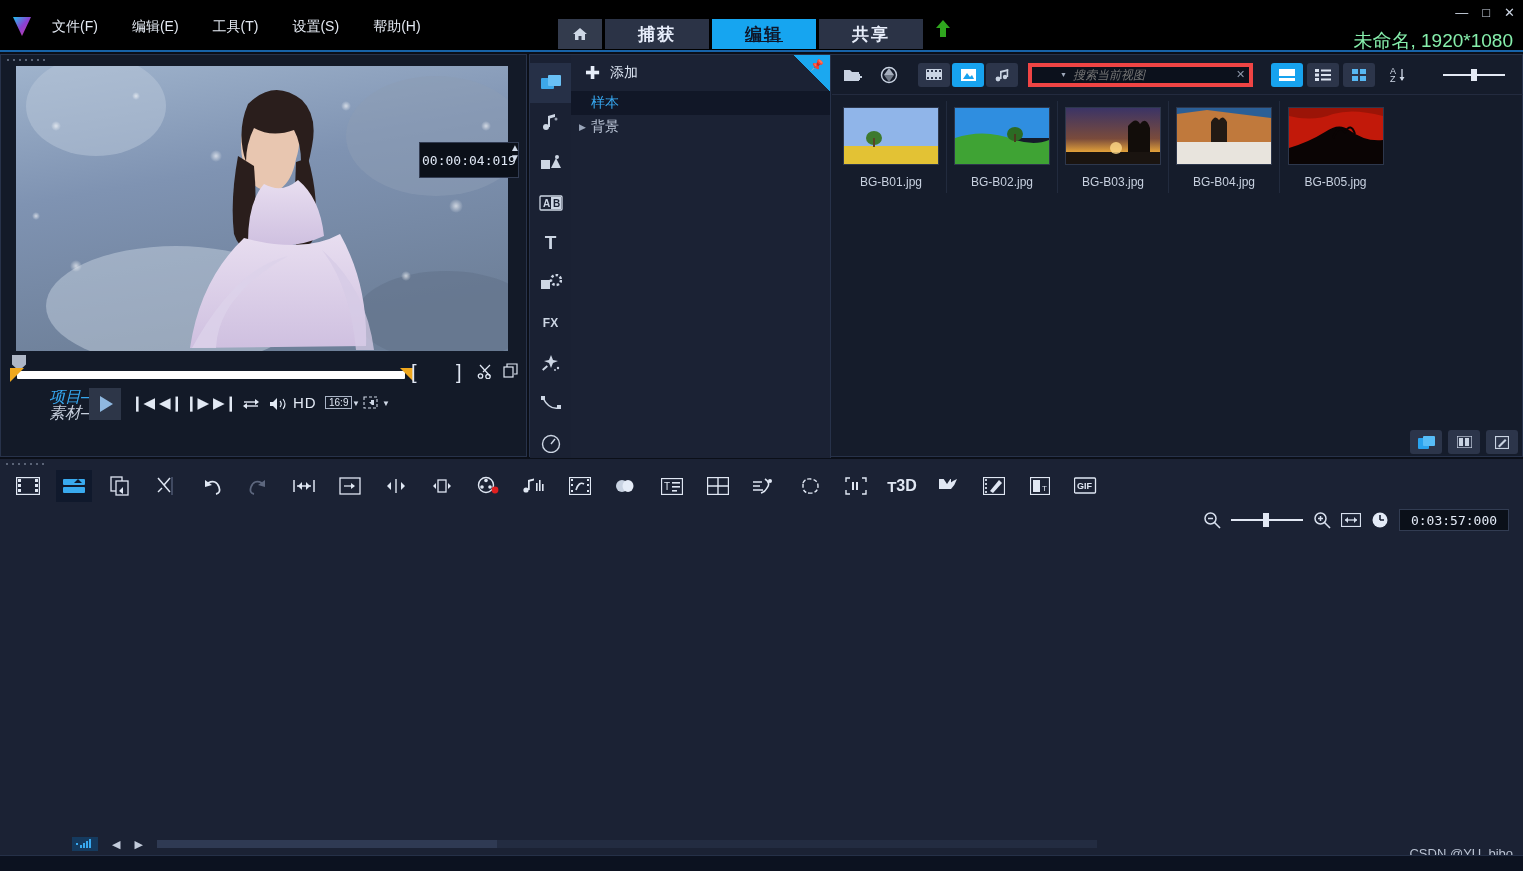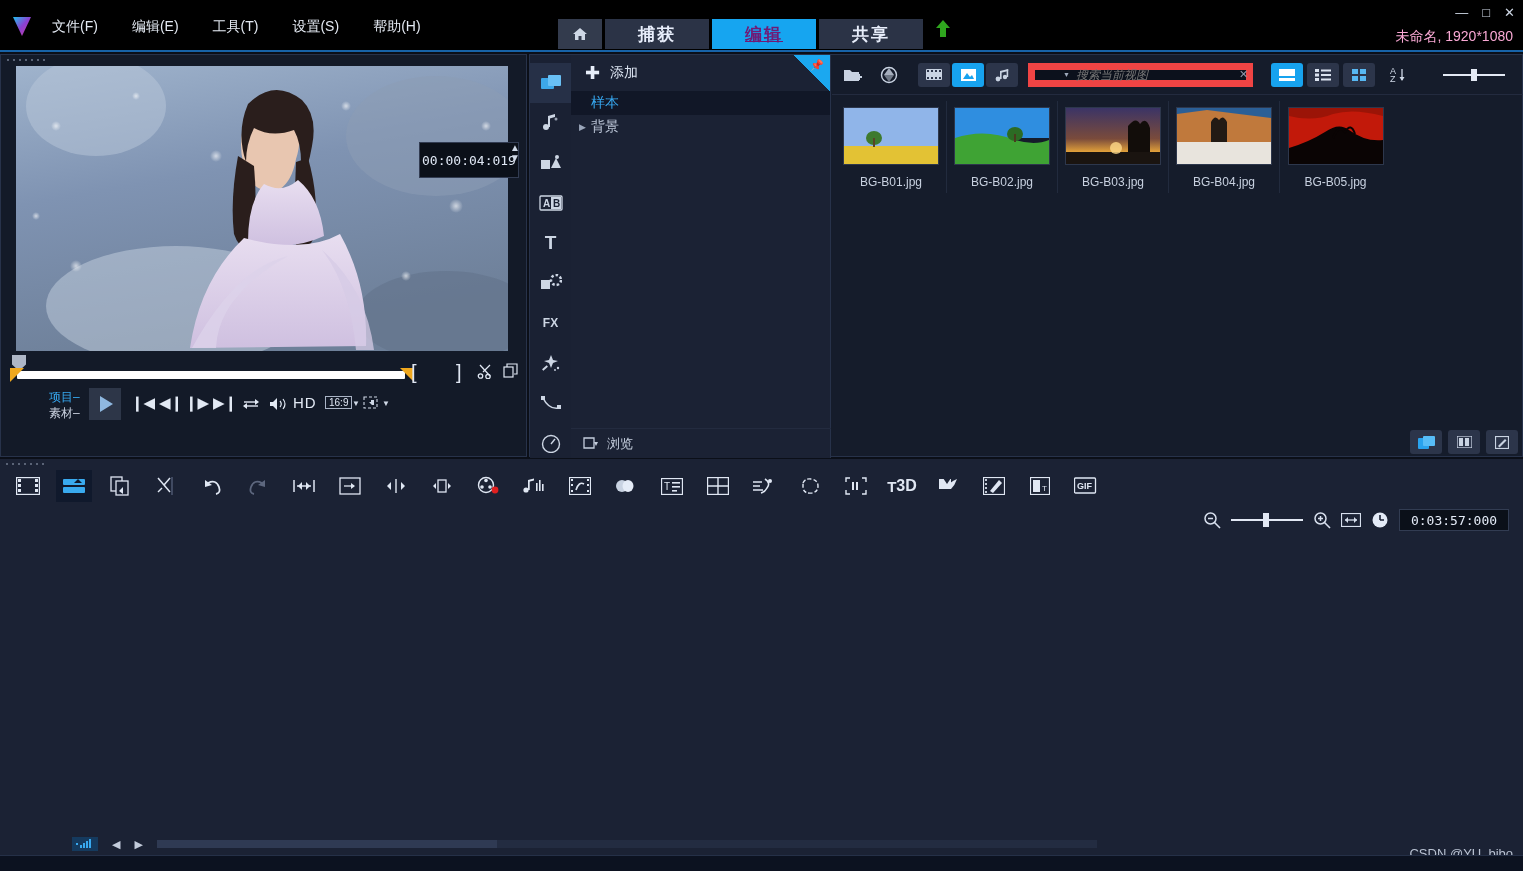--- a/index.html
+++ b/index.html
@@ -19,25 +19,25 @@
   .menubar{ position:absolute; left:46px; top:16px; display:flex; gap:22px; }
   .menu-item{ font-size:14px; color:#e3e9f2; padding:2px 6px; cursor:default; white-space:nowrap;}
   #steps{ position:absolute; left:558px; top:19px; display:flex; align-items:flex-start; }
   .step{
     height:30px; min-width:104px; margin-right:3px;
     background:#2b3346; color:#e8eefb; font-size:17px; font-weight:bold;
     display:flex; align-items:center; justify-content:center;
     letter-spacing:2px;
   }
   .step.home{ min-width:44px; background:#333b4d; }
-  .step.active{ background:#16a5f0; color:#701a75;text-decoration:underline; }
+  .step.active{ background:#16a5f0; color:#0f172a;text-decoration:underline; }
   #uploadarrow{ margin-left:8px; }
   #winctl{ position:absolute; right:8px; top:8px; display:flex; gap:14px; align-items:center;}
   .wbtn{ color:#cfd8e6; font-size:13px; line-height:10px; cursor:pointer;}
-  #projname{ position:absolute; right:10px; top:28px; font-size:14px; color:#f9a8d4; white-space:nowrap;text-align:right;}
+  #projname{ position:absolute; right:10px; top:28px; font-size:19px; color:#86efac; white-space:nowrap;text-align:right;}
   
   #previewpanel{
     position:absolute; left:0; top:54px; width:527px; height:403px;
     background:#131a28; border:1px solid #27324a;
   }
   .gripdots{ position:absolute; left:4px; top:2px; width:44px; height:6px;
     background-image:radial-gradient(#5a6376 1px, transparent 1px);
     background-size:6px 6px; }
   #previewvideo{
     position:absolute; left:15px; top:11px; width:492px; height:285px;
@@ -45,21 +45,21 @@
   }
   #scrubrow{ position:absolute; left:0; top:300px; width:527px; height:28px;}
   #scrubmark{ position:absolute; left:11px; top:0px; width:14px; height:16px;
      background:#aeb6c6; clip-path:polygon(0 0,100% 0,100% 60%,50% 100%,0 60%); }
   #scrubtrack{ position:absolute; left:16px; top:16px; width:388px; height:8px; background:#fff; border-radius:1px;}
   .trimtri{ position:absolute; top:13px; width:14px; height:14px; background:#f0a81e;}
   #trimL{ left:9px; clip-path:polygon(0 0,100% 0,0 100%); }
   #trimR{ left:399px; clip-path:polygon(100% 0,100% 100%,0 0); }
   .brkt{ position:absolute; top:6px; font-size:20px; color:#dfe6f2;}
   #ctlrow{ position:absolute; left:0; top:334px; width:527px; height:50px; }
-  #modebox{ position:absolute; left:48px; top:0px; font-size:12px; line-height:16px;}
+  #modebox{ position:absolute; left:48px; top:0px; font-size:16px; line-height:16px;font-style:italic;}
   #modebox .on{ color:#36a7ef; }
   #modebox .off{ color:#c7cfdd; }
   #playbtn{ position:absolute; left:88px; top:-1px; width:32px; height:32px; background:#2d3648;
      display:flex; align-items:center; justify-content:center;}
   #playtri{ width:0;height:0;border-left:13px solid #8fb8e0;border-top:8px solid transparent;border-bottom:8px solid transparent;margin-left:3px;}
   .tbtn{ position:absolute; top:5px; color:#e2e9f4; font-size:15px; }
   #tcode{
     position:absolute; left:418px; top:87px; width:100px; height:36px;
     background:#0b1019; border:1px solid #323c52; color:#dfe7f4;
     font-family:"DejaVu Sans Mono", monospace; font-size:13px;
@@ -77,21 +77,21 @@
   #pinicon{ position:absolute; right:6px; top:4px; color:#fff; font-size:11px;}
   .treeitem{ height:24px; display:flex; align-items:center; padding-left:20px; font-size:14px; color:#b9c3d4;}
   .treeitem.sel{ background:#111727; color:#37a9f2; }
   .caret{ position:absolute; left:8px; color:#9aa6ba; font-size:9px;}
   #browsebar{ position:absolute; left:0; bottom:0; width:260px; height:30px; display:flex; align-items:center; padding-left:12px; gap:8px; font-size:13px; color:#c5cedd; border-top:1px solid #232b3f;}
   #libmain{ position:absolute; left:302px; top:0; width:692px; height:403px; }
   #libtoolbar{ height:40px; display:flex; align-items:center; padding-left:8px; gap:10px; border-bottom:1px solid #232b3f;}
   .tbicon{ width:26px; height:22px; display:flex; align-items:center; justify-content:center; color:#cfd8e6; font-size:14px;}
   .segbtn{ width:32px; height:24px; background:#2c354a; display:flex; align-items:center; justify-content:center; border-radius:3px;}
   .segbtn.on{ background:#17a3ef; }
-  #searchbox{ width:225px; height:24px; background:#0c111c; border:7px solid #ef4444; display:flex; align-items:center; padding:0 22px; gap:6px;}
+  #searchbox{ width:225px; height:24px; background:#0c111c; border:4px solid #ef4444; display:flex; align-items:center; padding:0 22px; gap:6px;}
   #searchbox input{ background:transparent; border:0; outline:0; color:#b8c2d3; font-size:12px; font-style:italic; width:170px; font-family:"Liberation Sans",sans-serif;}
   #zoomslider{ width:62px; height:2px; background:#e3e9f4; position:relative;}
   #zoomknob{ position:absolute; left:28px; top:-5px; width:6px; height:12px; background:#e3e9f4;}
   #thumbgrid{ display:flex; padding:6px 10px 0 4px; gap:0px;}
   .thumbcell{ width:111px; padding:6px 4px 4px 4px; border-right:1px solid #222b3e;}
   .thumbimg{ width:96px; height:58px; margin:0 auto; border:1px solid #2b3purple;}
   .thumbimg{ border:1px solid #2d374c;}
   .thumbname{ text-align:center; font-size:12px; color:#c8d1e0; margin-top:10px;}
   #libbottom{ position:absolute; right:6px; bottom:4px; display:flex; gap:6px;}
   
@@ -346,27 +346,20 @@
           <span id="pinicon">📌</span>
         </div>
     </div>
     <div class="treeitem sel">
       <span>样本</span>
     </div>
     <div class="treeitem" style="position:relative;">
       <span class="caret">▶</span>
       <span>背景</span>
     </div>
-    <div id="browsebar">
-      <svg width="16" height="13" viewBox="0 0 16 13">
-        <path d="M1 1 L11 1 L11 11 L1 11 Z" fill="none" stroke="#c5cedd" stroke-width="1.3"></path>
-          <path d="M11 5 L15 5 L13 9 Z" fill="#c5cedd"></path>
-        </svg>
-      <span>浏览</span>
-    </div>
   </div>
 
   <div id="libmain">
     <div id="libtoolbar">
       <div class="tbicon">
         <svg width="20" height="16" viewBox="0 0 20 16">
             <path d="M1 3 L7 3 L9 5 L16 5 L16 14 L1 14 Z" fill="#c9d3e2"></path>
             <g fill="#c9d3e2">
               <rect x="15" y="7" width="2" height="6"></rect>
               <rect x="13" y="9" width="6" height="2"></rect>

